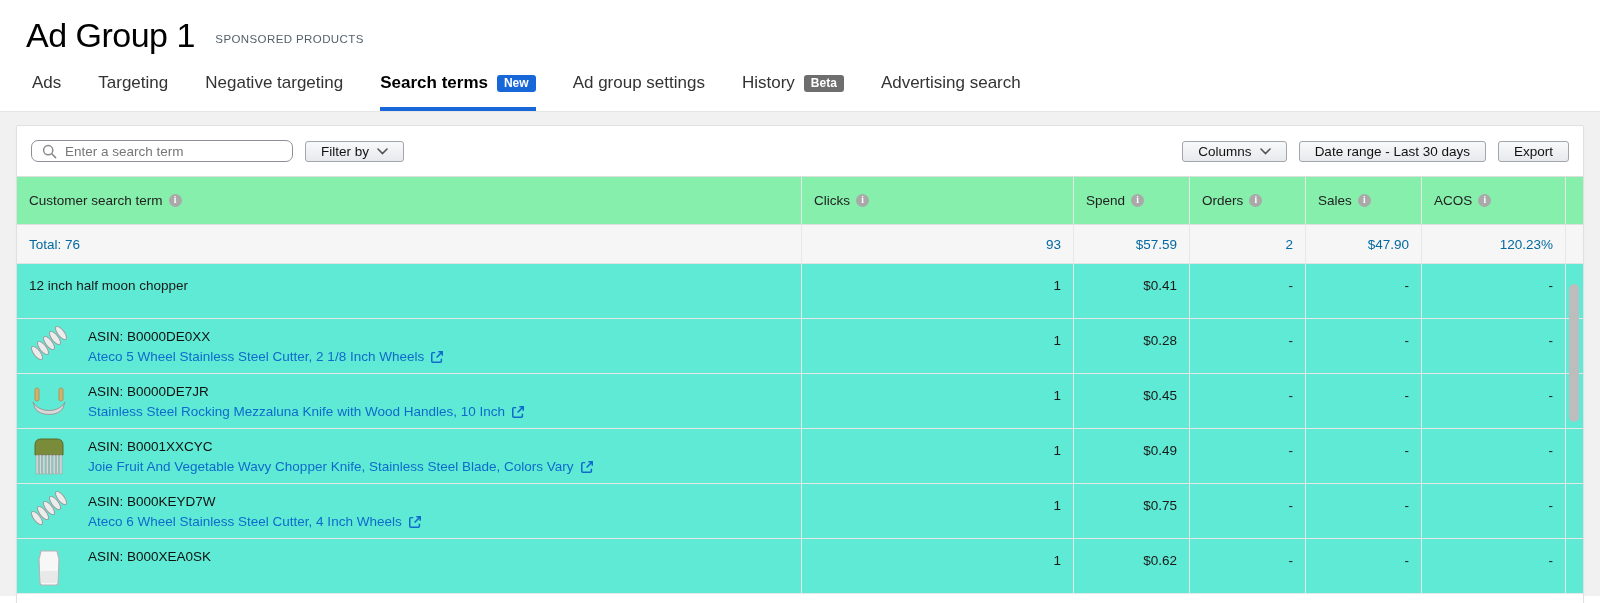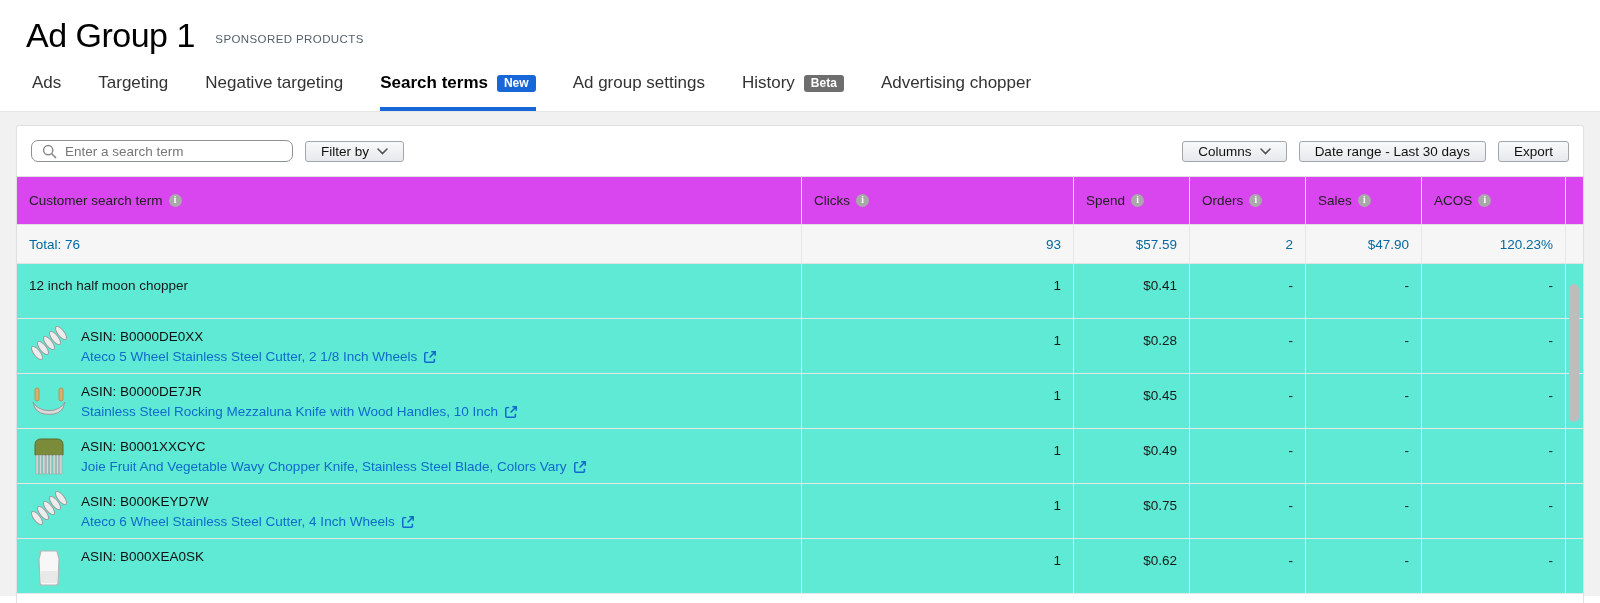--- a/index.html
+++ b/index.html
@@ -37,32 +37,32 @@
     background:linear-gradient(#f8f9fa,#e7e9ec); border:1px solid #a2a6ac; border-radius:3px; cursor:pointer; white-space:nowrap; }
   .spacer { flex:1; }
 
   
   .grid { border-top:1px solid #dedede; }
   .trow { display:grid; grid-template-columns:784px 272px 116px 116px 116px 1fr 18px; }
   .cell { padding:0 12px; font-size:13.5px; overflow:hidden; }
   .cell.num { text-align:right; }
   .cell.bl { border-left:1px solid #e7e7e7; }
 
-  .hrow { height:48px; background:#d946ef; border-bottom:1px solid #e0e0e0; }
+  .hrow { height:48px; background:#86efac; border-bottom:1px solid #e0e0e0; }
   .hrow .cell { display:flex; align-items:center; gap:6px; font-size:13.5px; color:#222; }
   .hrow .cell.num { justify-content:flex-start; text-align:left; }
 
   .totrow { height:39px; background:#f6f6f6; border-bottom:1px solid #e3e3e3; }
   .totrow .cell { display:flex; align-items:center; font-size:13.5px; color:#0369a1; }
   .totrow .cell.num { justify-content:flex-end; }
 
   .drow { height:55px; background:#5eead4; border-bottom:1px solid #e7e7e7; }
   .drow .cell.num { padding-top:14px; }
   .termcell { display:flex; align-items:flex-start; padding-top:14px; }
-  .termcell.withprod { padding-top:6px; }
+  .termcell.withprod { padding-top:6px;gap:7px; }
   .thumb { width:40px; height:43px; flex:0 0 40px; margin-right:12px; display:flex; align-items:center; justify-content:center; }
   .prodlines { display:flex; flex-direction:column; padding-top:2px; }
   .asin { font-size:13.5px; color:#111; line-height:20px; }
   .plink { font-size:13.5px; color:var(--link); line-height:20px; text-decoration:none; display:inline-flex; align-items:center; gap:6px; cursor:pointer; }
 
   .info { display:inline-block; width:13px; height:13px; border-radius:50%; background:#a9a9a9; color:#fff;
     font-size:9.5px; font-weight:700; text-align:center; line-height:13px; font-family:"Liberation Serif", serif;
     cursor:pointer; flex:0 0 13px; }
 
   
@@ -93,21 +93,21 @@
       <span class="badge new">New</span>
     </div>
     <div class="tab">
       <span>Ad group settings</span>
     </div>
     <div class="tab">
       <span>History</span>
       <span class="badge beta">Beta</span>
     </div>
     <div class="tab">
-      <span>Advertising chopper</span>
+      <span>Advertising search</span>
     </div>
   </nav>
 
 <div class="contentbg">
   <div class="panel">
 
     <div class="toolbar">
       <div class="searchbox">
         <svg class="icon" width="15" height="15" viewBox="0 0 15 15">
           <circle cx="6.2" cy="6.2" r="4.6" fill="none" stroke="#8a8a8a" stroke-width="1.5"></circle>

